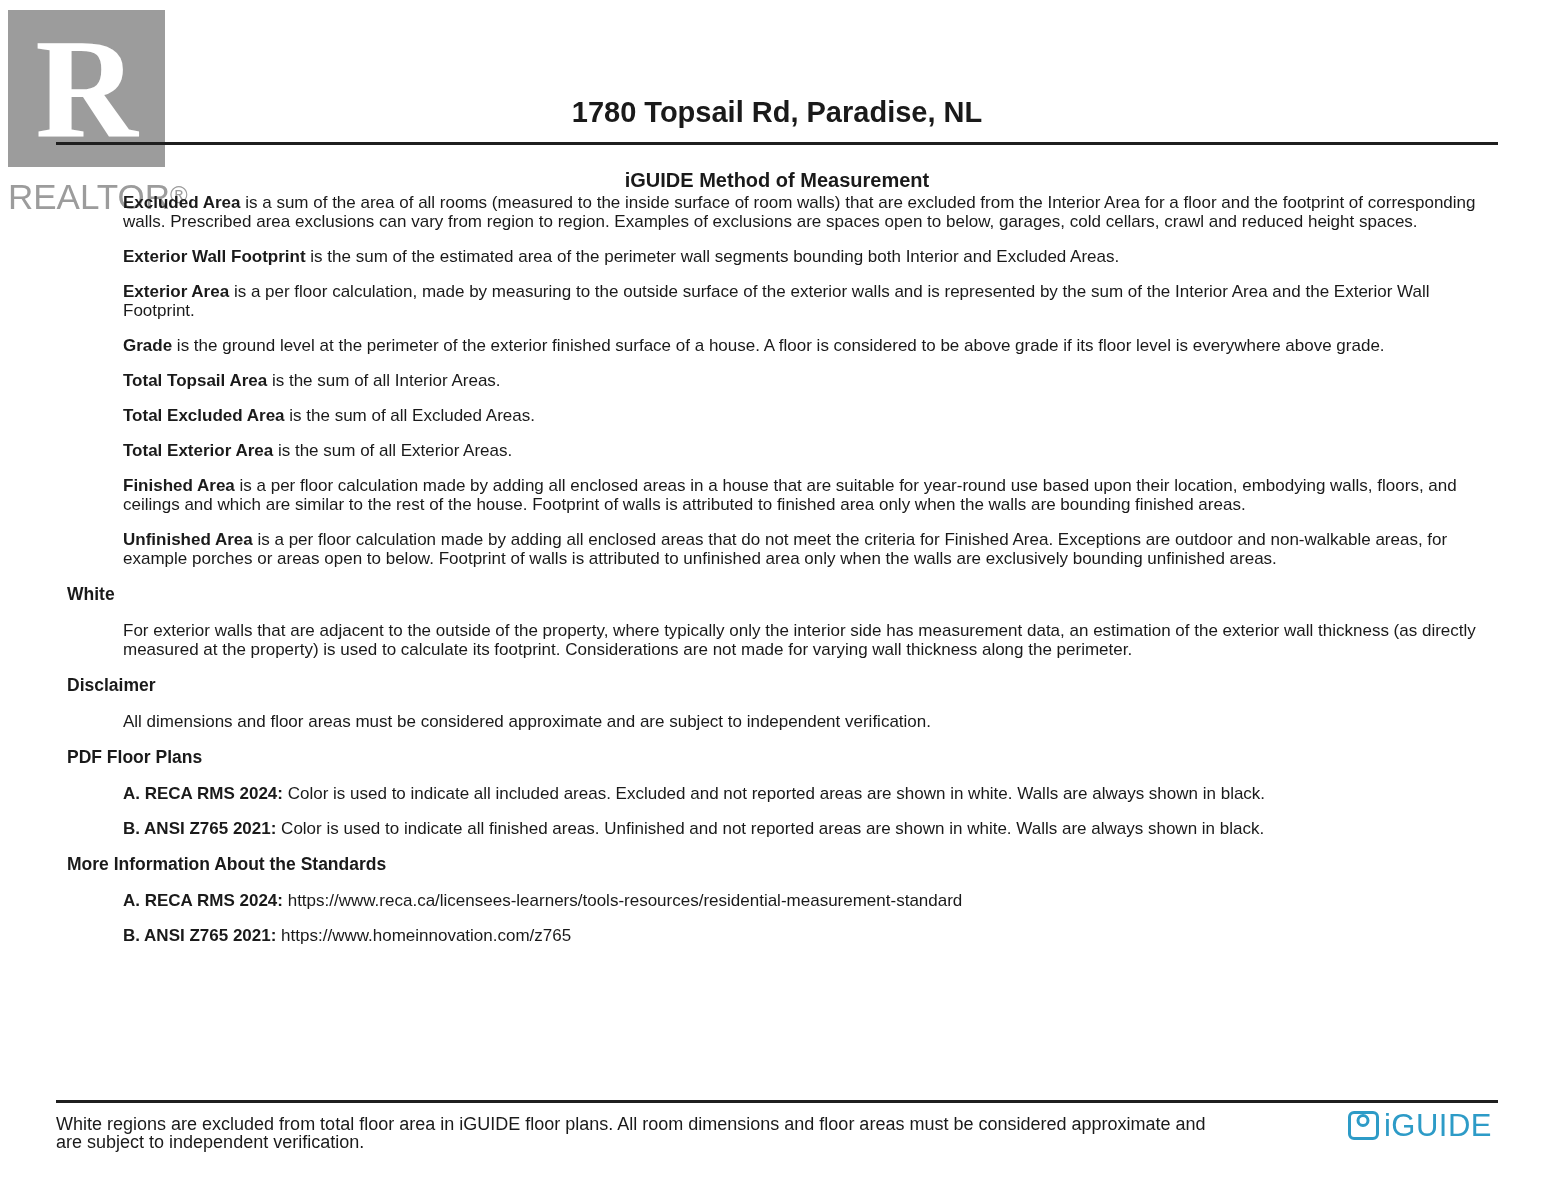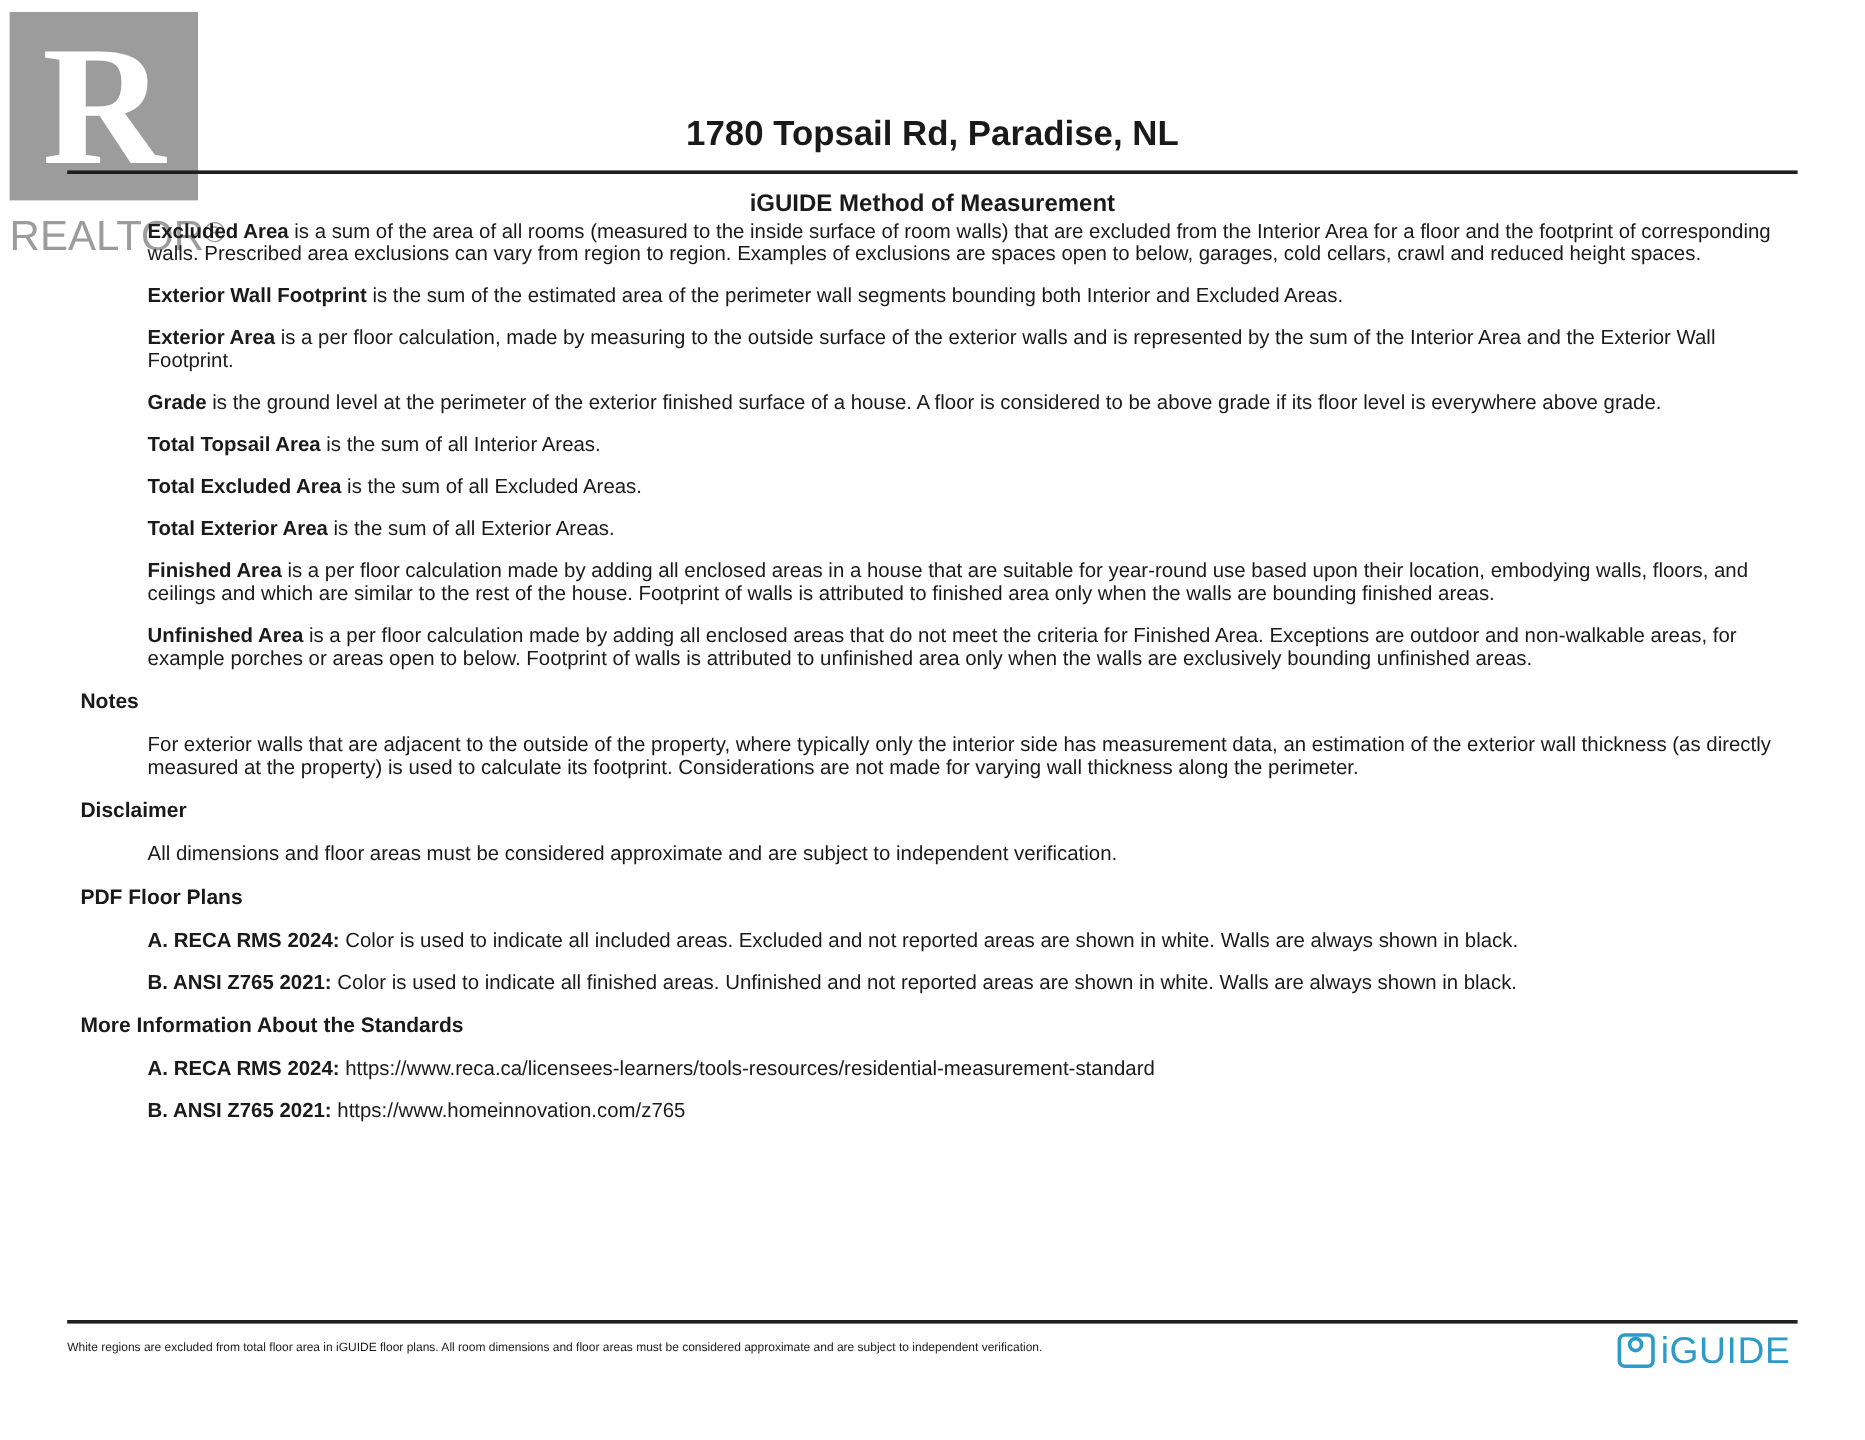--- a/index.html
+++ b/index.html
@@ -43,21 +43,21 @@
     font-size:29px; line-height:32px;
     font-weight:bold;
     margin-top:44px;
   }
   .rule {
     height:3px;
     background:var(--rule_color,#1f1f1f);
     margin:14px 56px 0 56px;
   }
   .subtitle {
-    margin-top:14px;
+    margin-top:24px;
     text-align:center;
     font-size:20px; line-height:22px;
     font-weight:bold;
   }
 
   .content { margin:2px 64px 0 67px; font-size:17px; }
   .content h3 {
     font-size:17.5px; line-height:20px;
     font-weight:bold;
     margin:0 0 17px 0;
@@ -72,21 +72,21 @@
   .footer {
     position:absolute; z-index:1;
     left:56px; right:56px; top:1100px;
     border-top:3px solid var(--rule_color,#1f1f1f);
   }
   .footer-row {
     display:flex; justify-content:space-between; align-items:flex-start;
   }
   .footer-note {
     margin-top:12px;
-    font-size:10px; line-height:18px;
+    font-size:18px; line-height:18px;
     max-width:1180px;
   }
   .iguide-logo {
     margin-top:7px; margin-right:6px;
     display:flex; align-items:center; gap:5px;
     color:var(--brand_blue,#2d9bc7);
     white-space:nowrap;
     padding-left:40px;
   }
   .ig-icon { position:relative; width:31px; height:29px; display:inline-block; }
@@ -122,21 +122,21 @@
     <p><b>Excluded Area</b><span> is a sum of the area of all rooms (measured to the inside surface of room walls) that are excluded from the Interior Area for a floor and the footprint of corresponding walls. Prescribed area exclusions can vary from region to region. Examples of exclusions are spaces open to below, garages, cold cellars, crawl and reduced height spaces.</span></p>
     <p><b>Exterior Wall Footprint</b><span> is the sum of the estimated area of the perimeter wall segments bounding both Interior and Excluded Areas.</span></p>
     <p><b>Exterior Area</b><span> is a per floor calculation, made by measuring to the outside surface of the exterior walls and is represented by the sum of the Interior Area and the Exterior Wall Footprint.</span></p>
     <p><b>Grade</b><span> is the ground level at the perimeter of the exterior finished surface of a house. A floor is considered to be above grade if its floor level is everywhere above grade.</span></p>
     <p><b>Total Topsail Area</b><span> is the sum of all Interior Areas.</span></p>
     <p><b>Total Excluded Area</b><span> is the sum of all Excluded Areas.</span></p>
     <p><b>Total Exterior Area</b><span> is the sum of all Exterior Areas.</span></p>
     <p><b>Finished Area</b><span> is a per floor calculation made by adding all enclosed areas in a house that are suitable for year-round use based upon their location, embodying walls, floors, and ceilings and which are similar to the rest of the house. Footprint of walls is attributed to finished area only when the walls are bounding finished areas.</span></p>
     <p><b>Unfinished Area</b><span> is a per floor calculation made by adding all enclosed areas that do not meet the criteria for Finished Area. Exceptions are outdoor and non-walkable areas, for example porches or areas open to below. Footprint of walls is attributed to unfinished area only when the walls are exclusively bounding unfinished areas.</span></p>
 
-    <h3>Notes</h3>
+    <h3>White</h3>
     <p>For exterior walls that are adjacent to the outside of the property, where typically only the interior side has measurement data, an estimation of the exterior wall thickness (as directly measured at the property) is used to calculate its footprint. Considerations are not made for varying wall thickness along the perimeter.</p>
 
     <h3>Disclaimer</h3>
     <p>All dimensions and floor areas must be considered approximate and are subject to independent verification.</p>
 
     <h3>PDF Floor Plans</h3>
     <p><b>A. RECA RMS 2024:</b><span> Color is used to indicate all included areas. Excluded and not reported areas are shown in white. Walls are always shown in black.</span></p>
     <p><b>B. ANSI Z765 2021:</b><span> Color is used to indicate all finished areas. Unfinished and not reported areas are shown in white. Walls are always shown in black.</span></p>
 
     <h3>More Information About the Standards</h3>

